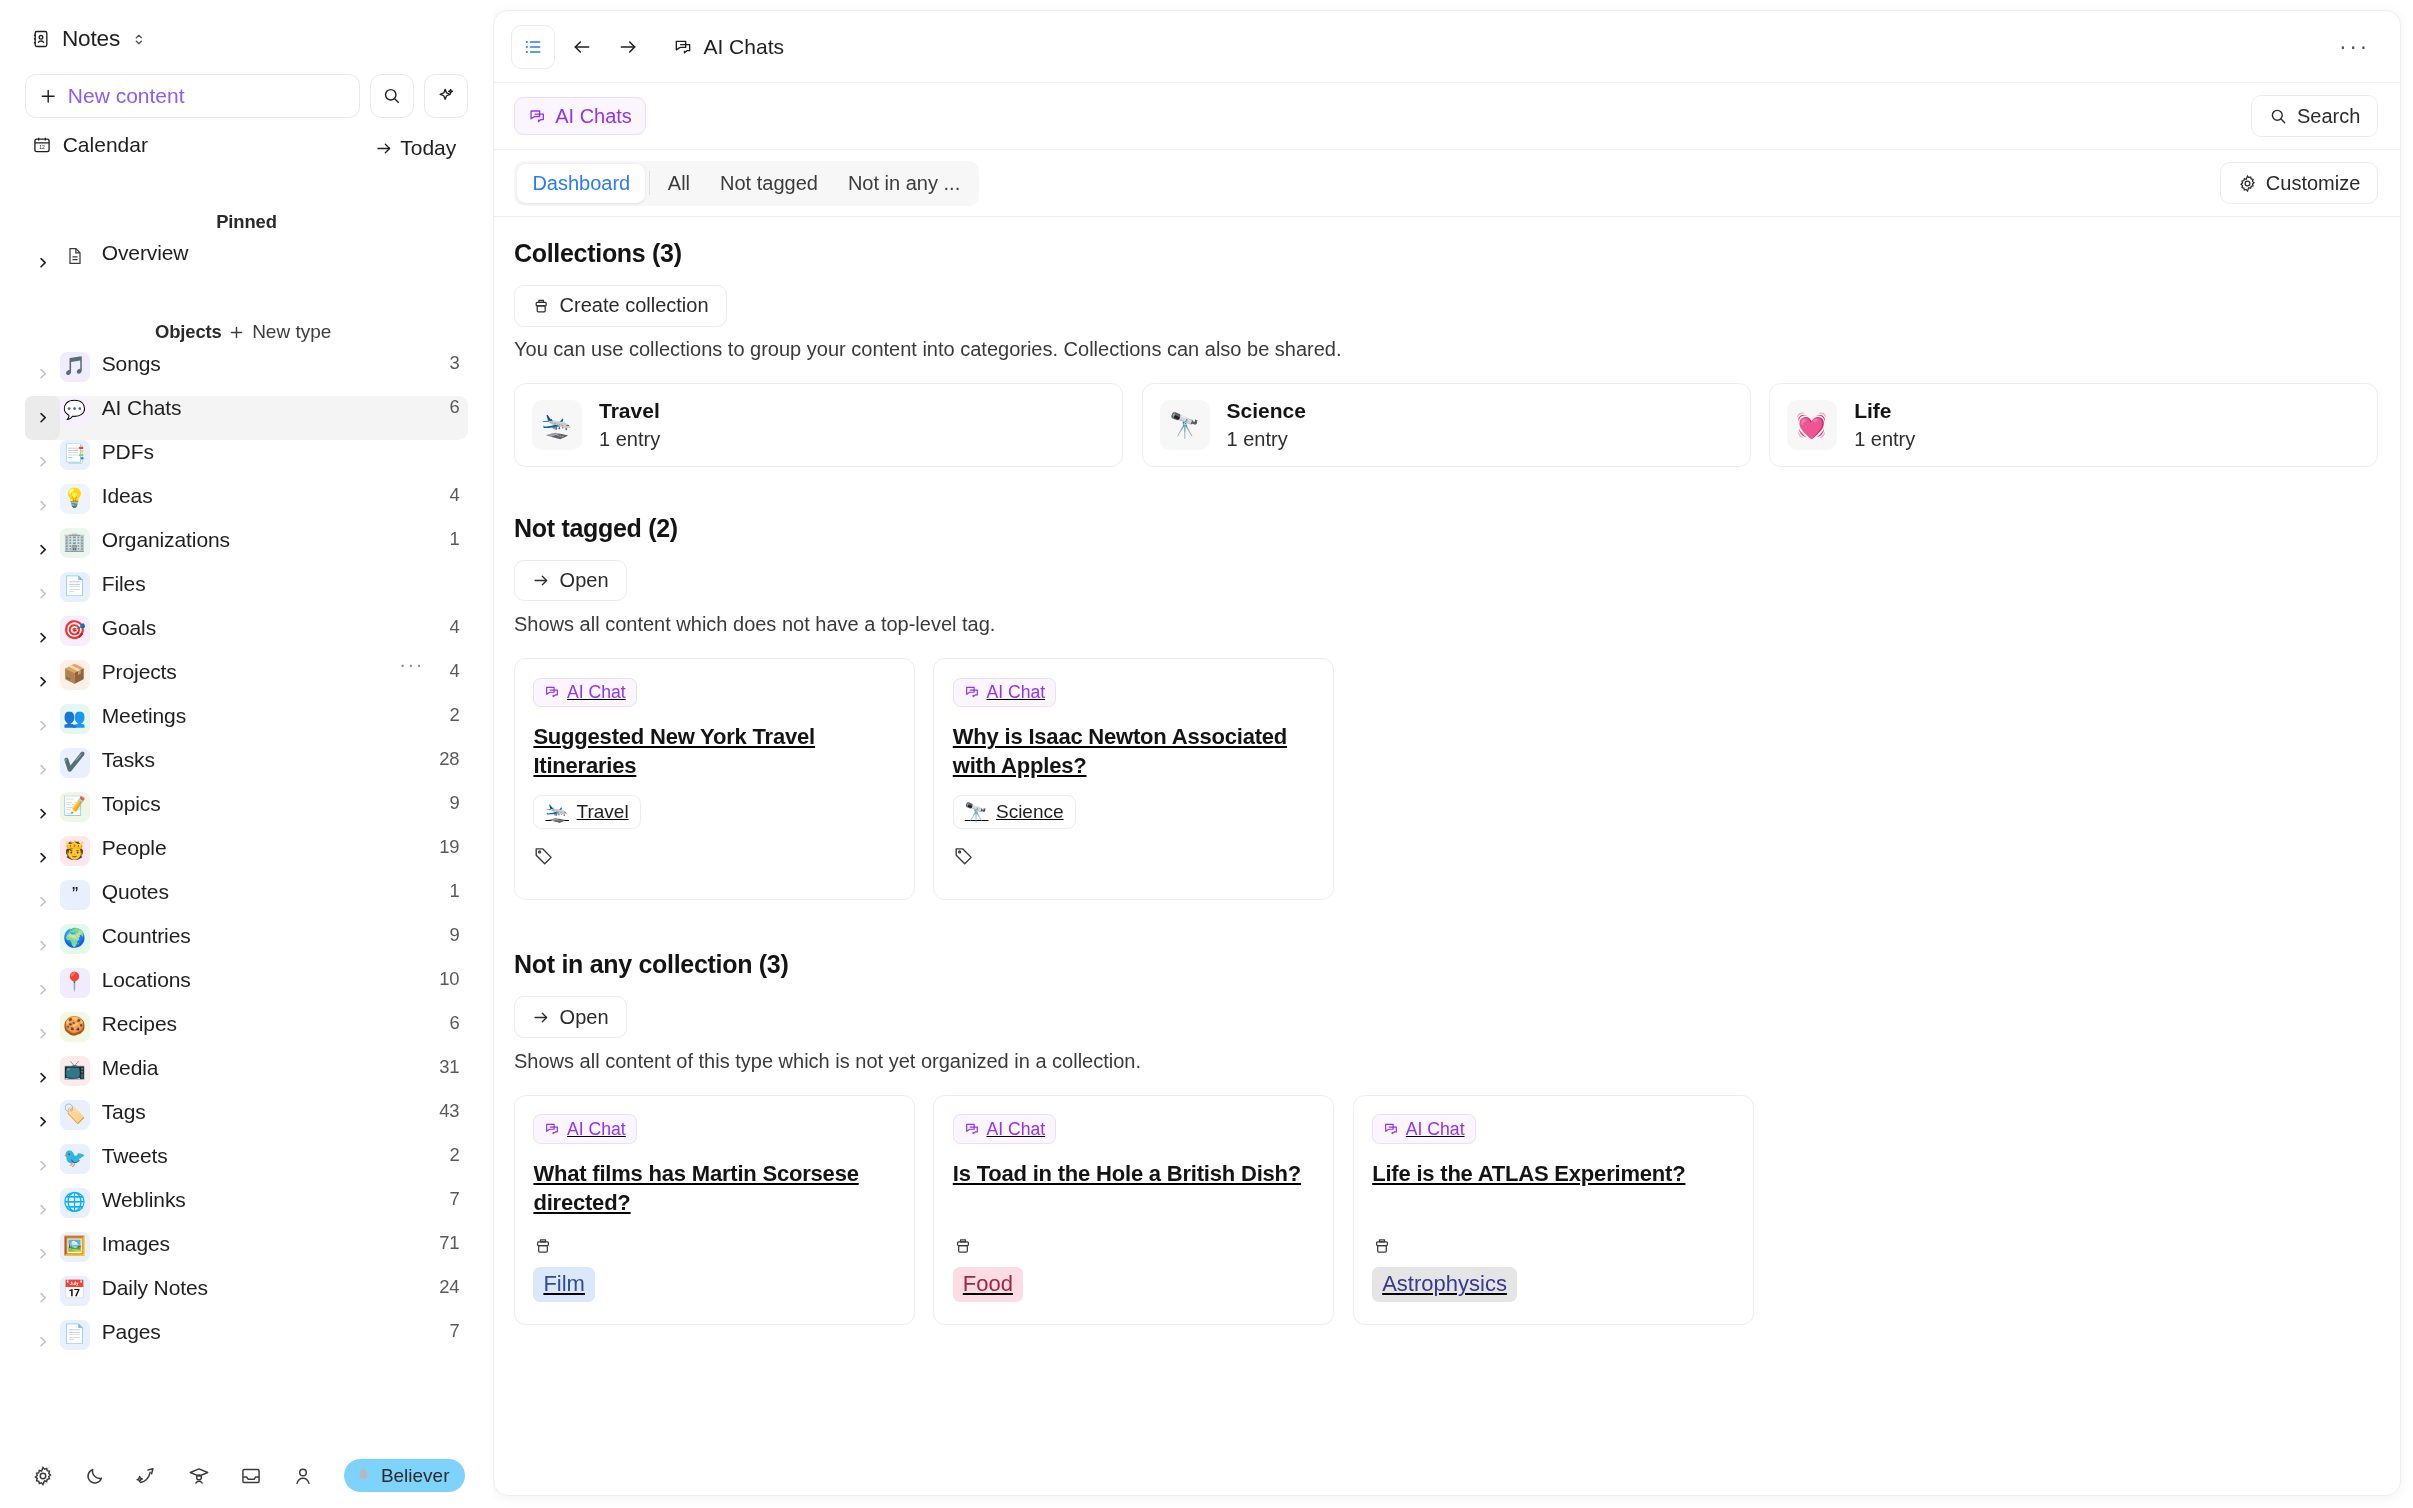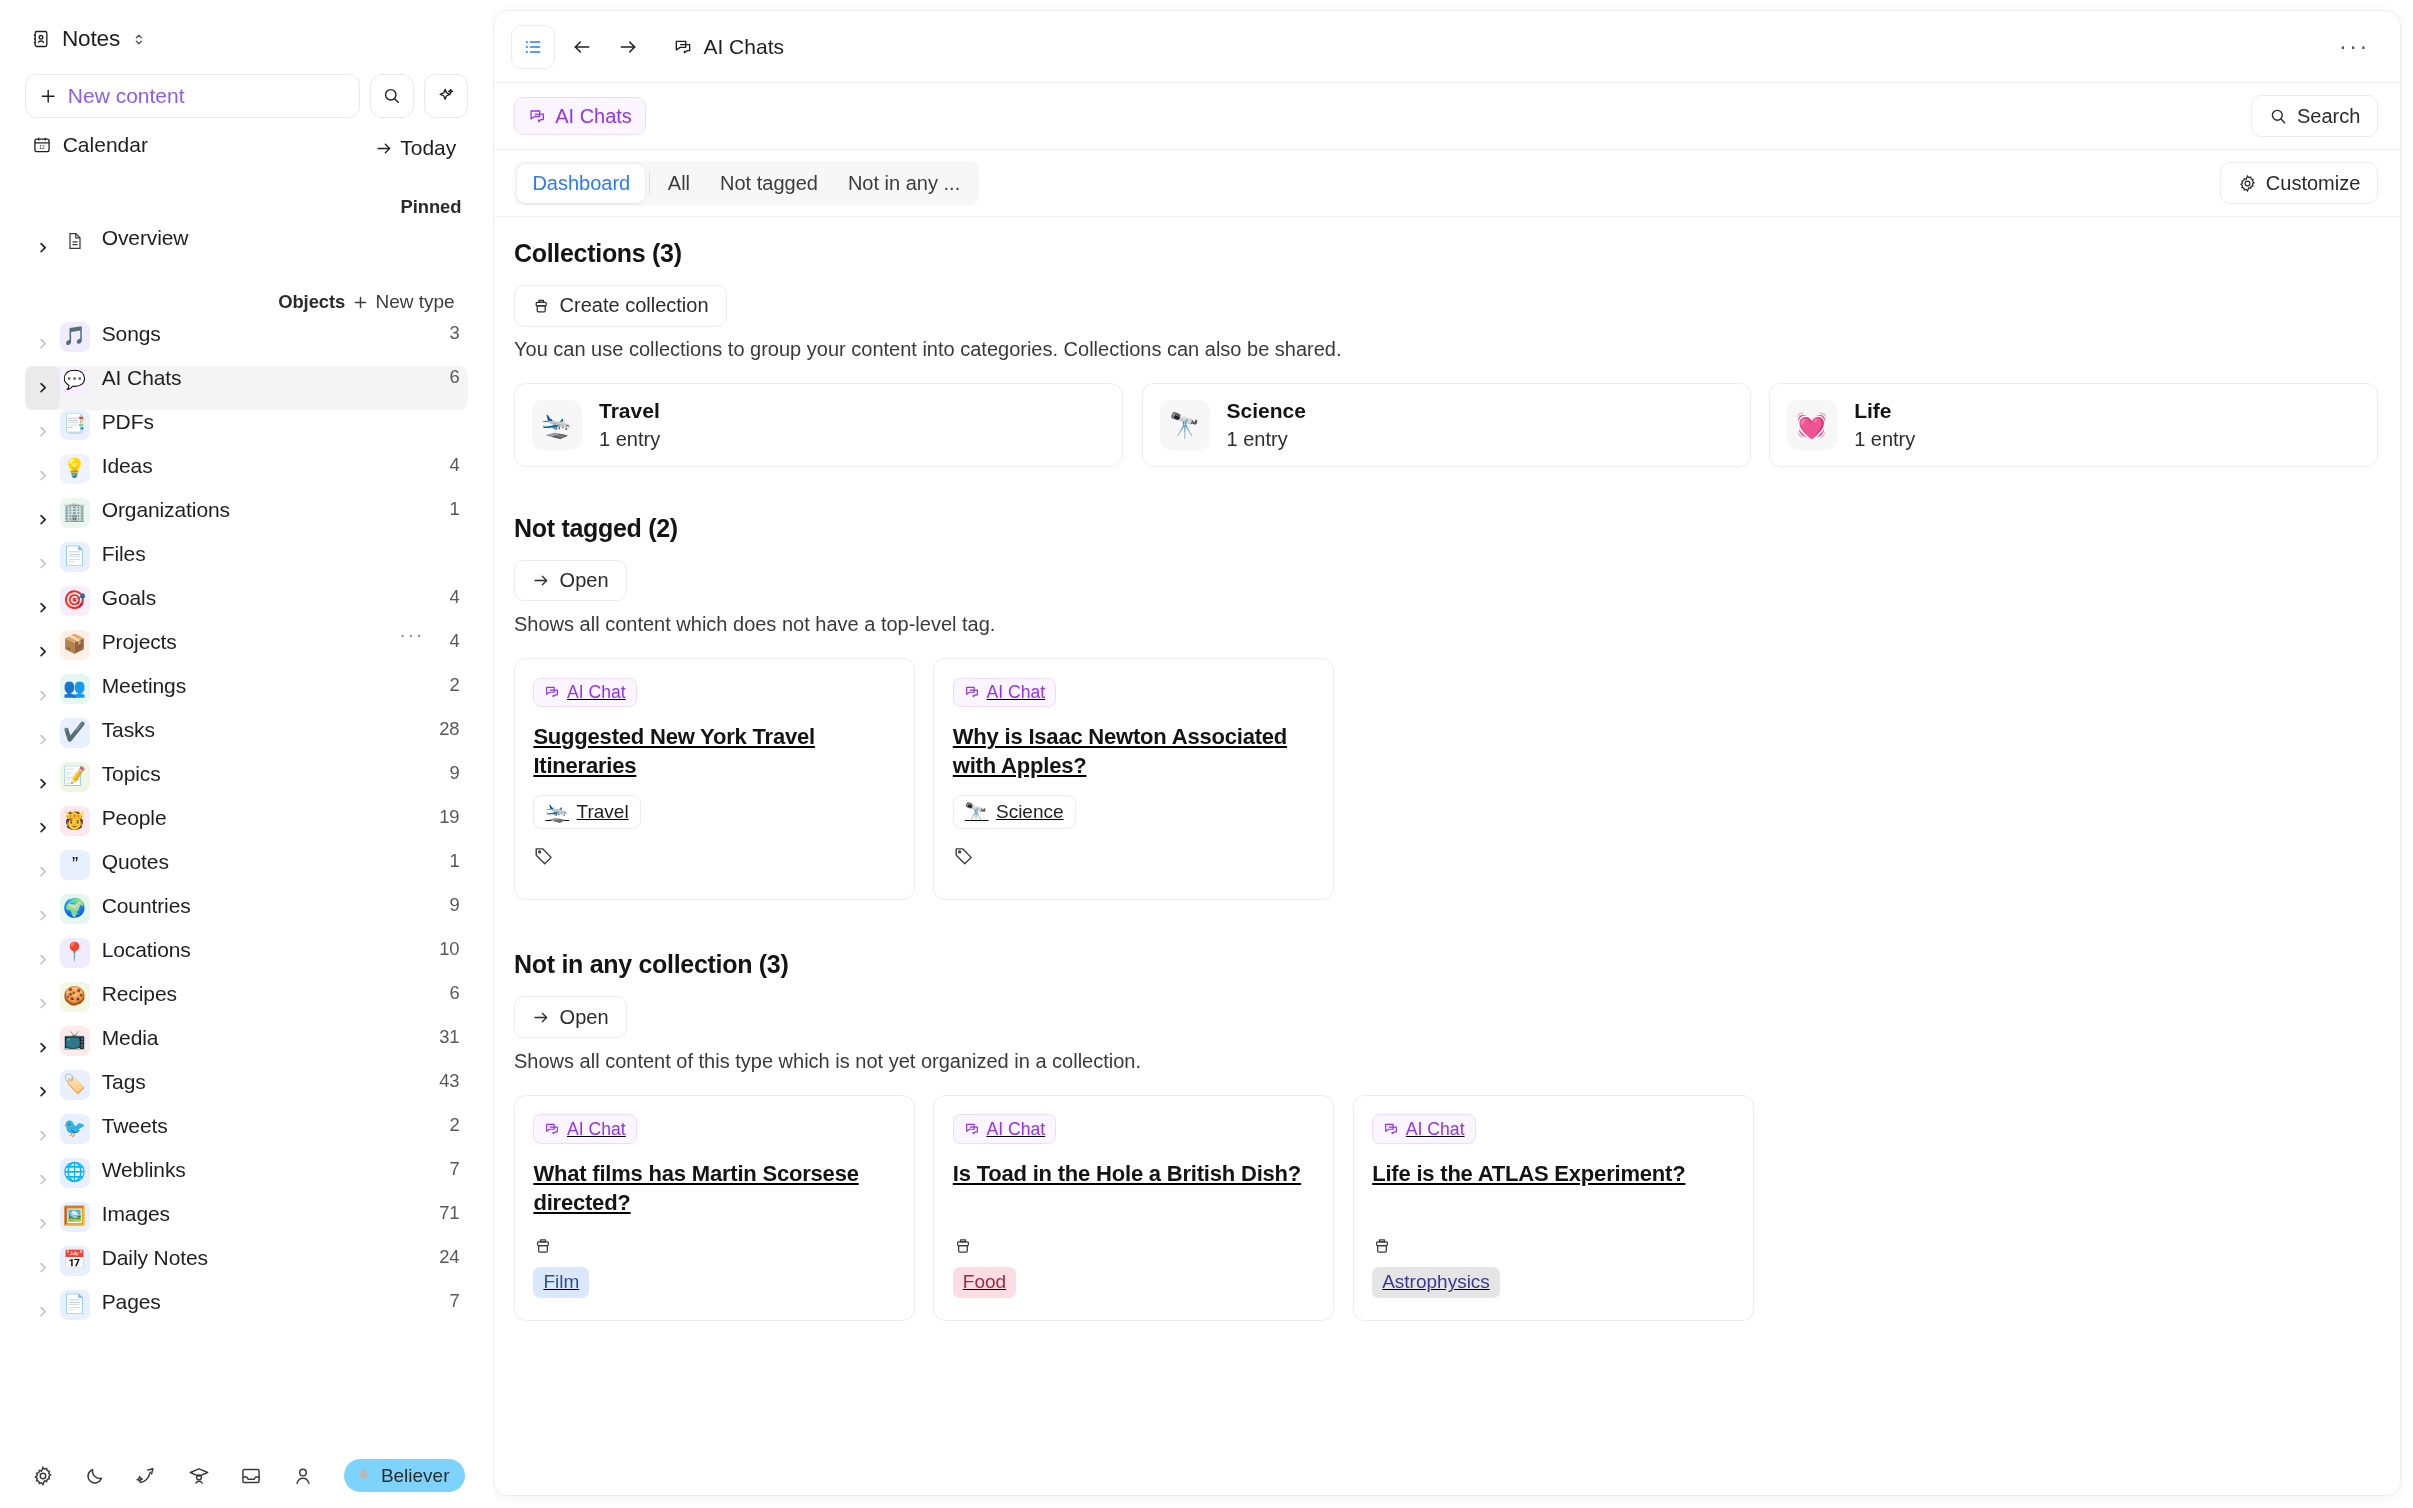--- a/index.html
+++ b/index.html
@@ -66,23 +66,23 @@
   .calendar-row {
     display: flex; align-items: flex-start;
     height: 42px; margin-top: 15px; padding: 0 6.7px;
     border-radius: 8.4px; cursor: pointer;
   }
   .cal-left { display: flex; align-items: center; gap: 11px; flex: 1; }
   .cal-label { font-size: 21px; color: #1f1f1f; }
   .today-btn { display:flex; align-items:center; gap: 6.7px; font-size: 21px; color: #1f1f1f; cursor:pointer; padding: 3.4px 5px; border-radius: 6.7px;}
 
   .sec-head {
-    display: flex; align-items: center; justify-content: flex-end;
+    display: flex; align-items: center; justify-content: center;
     padding: 0 6.7px;
-    margin-top: 16px; margin-bottom: 3.4px;
+    margin-top: 31px; margin-bottom: 3.4px;
     height: 32px;
   }
   .sec-title { font-size: 18.4px; font-weight: 700; color: #2b2b2b; letter-spacing: -0.1px;}
   .new-type-btn { display:flex; align-items:center; gap:6.7px; font-size: 19px; color: #3d3d3d; cursor:pointer; padding: 3.4px 6.7px; border-radius:6.7px;}
 
   .sb-list { flex: 1; overflow-y: auto; padding: 0 25px 8.4px 25px; }
   .sb-list::-webkit-scrollbar { width: 0px; }
 
   .obj-row {
     display: flex; align-items: flex-start;
@@ -284,21 +284,21 @@
     display:flex; align-items:center; gap: 7.5px;
     border: 0.8px solid #ececec; border-radius: 8.4px;
     padding: 4.2px 11px; font-size: 19px; color: #1f1f1f;
     margin-bottom: 13.4px;
   }
   .card-icon-row { display:flex; align-items:center; height: 28.5px; margin-bottom: 6.7px;}
   .tag-pill {
     align-self: flex-start;
     border-radius: 6.7px;
     padding: 4.2px 10px;
-    font-size: 19px;
+    font-size: 22px;
   }
   .tag-film { background:#dbe8fb; color:#2c4f96; }
   .tag-food { background:#fbdde3; color:#9c2846; }
   .tag-astro { background:#e5e5e5; color:#373a8f; }
 
   svg { display:block; }
 </style>
 </head>
 <body>
 

